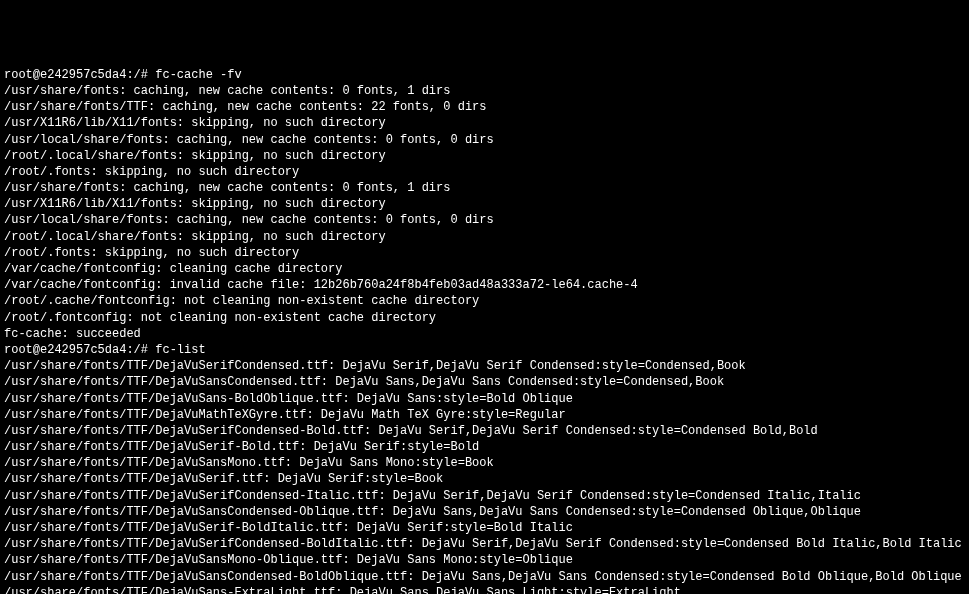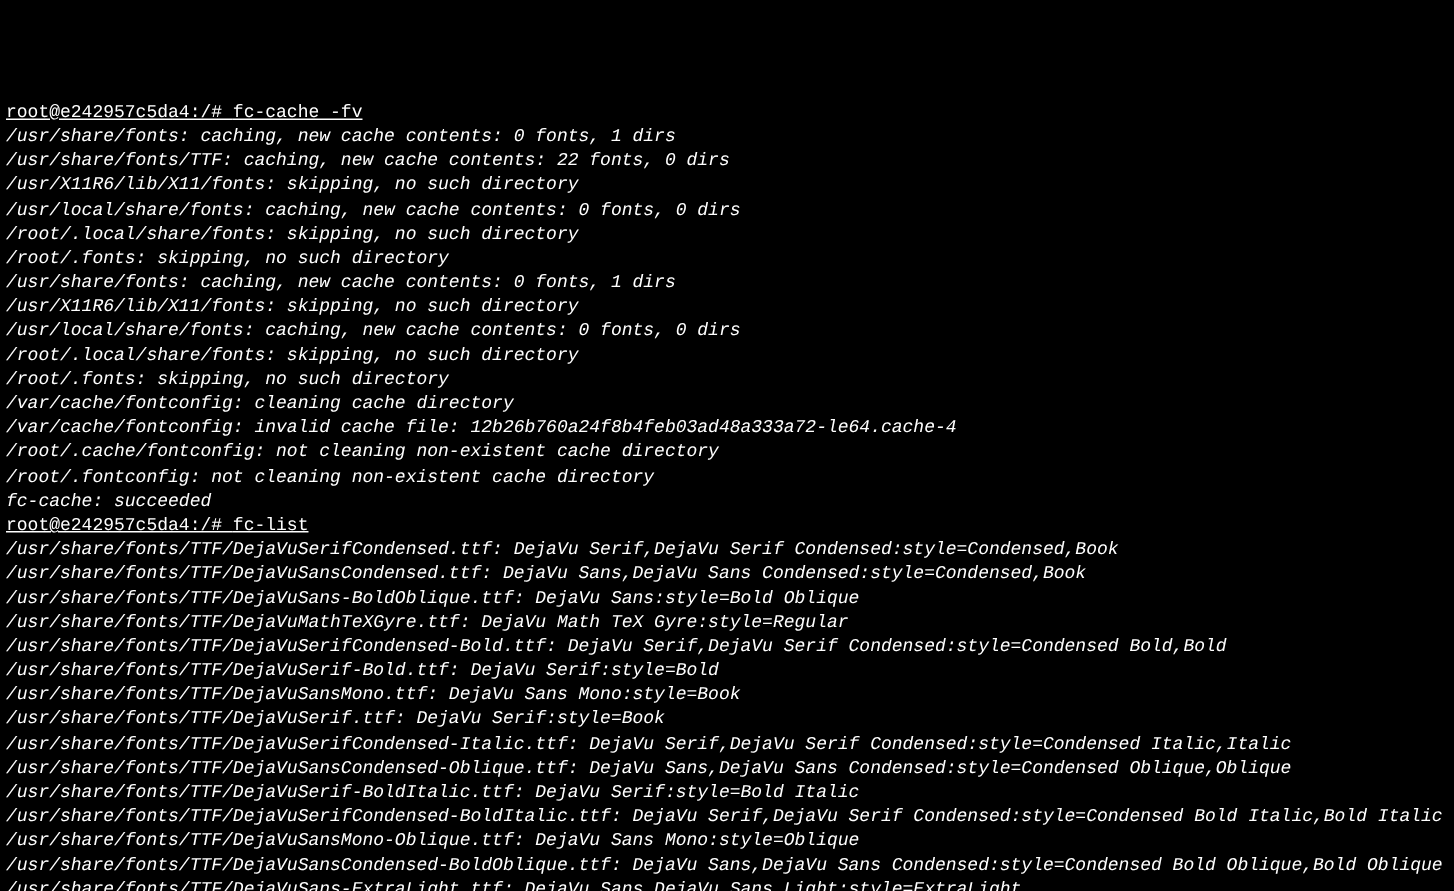--- a/index.html
+++ b/index.html
@@ -14,25 +14,23 @@
       font-size: 12px;
       line-height: 1.35;
       padding: 2px 4px;
       width: 969px;
       height: 594px;
       overflow: hidden;
       white-space: pre;
     }
     .line {
       display: block;
-      font-style: italic;
     }
     .prompt-line {
       display: block;
-      text-decoration: underline;
     }
     .prompt {
       display: inline;
     }
     .cmd {
       display: inline;
     }
   </style>
 </head>
 <body>

